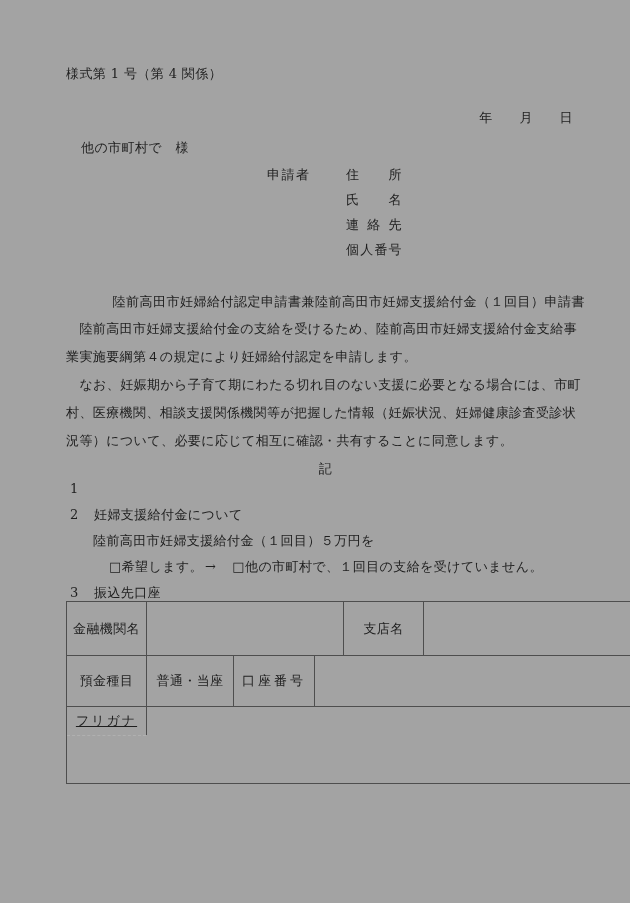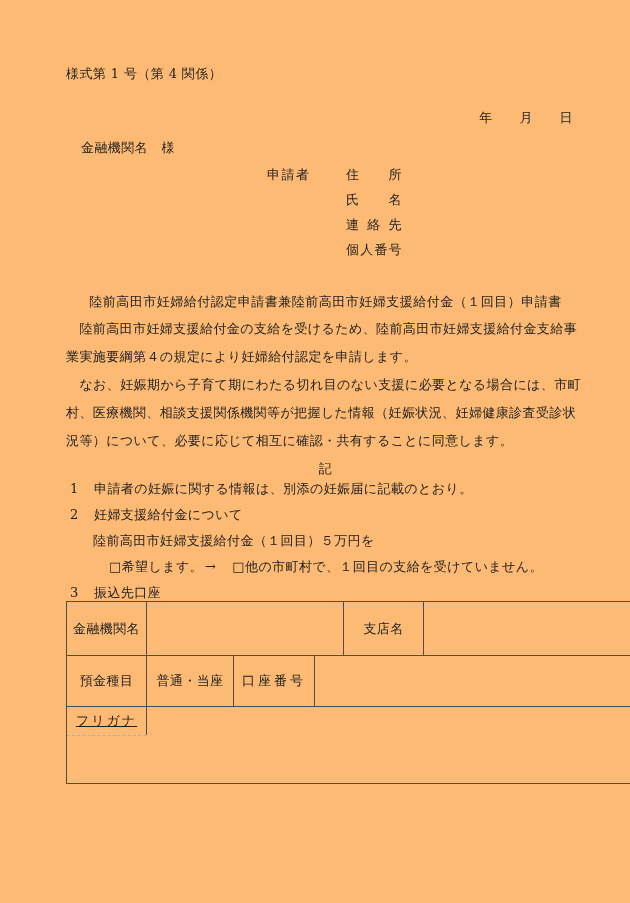--- a/index.html
+++ b/index.html
@@ -1,21 +1,21 @@
 <!DOCTYPE html>
 <html><head>
 <meta charset="utf-8">
 <style>
   * { margin: 0; padding: 0; box-sizing: border-box; }
   html, body { background: #ffffff; }
   .page {
     position: relative;
     width: 630px;
     height: 903px;
-    background: #fdba74;
+    background: #a3a3a3;
     font-family: "DejaVu Serif", "Liberation Serif", serif;
     font-size: 13px;
     color: #1e1e1e;
     letter-spacing: 0.4px;
     overflow: hidden;
   }
   .content {
     position: absolute;
     left: 66px;
     top: 0;
@@ -52,21 +52,21 @@
   .afield {
     display: inline-block;
     width: 56px;
     margin-left: 9px;
     text-align: justify;
     text-align-last: justify;
   }
   .title {
     margin-top: 39px;
     line-height: 13px;
-    text-align: center;
+    text-align: right;
     letter-spacing: 0.5px;
     white-space: nowrap;
   }
   .body { margin-top: 7px; }
   .body > div { line-height: 28px; white-space: nowrap; }
   .ki { line-height: 28px; text-align: center; }
   .list { margin-top: -7px; }
   .lrow { line-height: 26px; display: flex; white-space: nowrap; }
   .num { display: inline-block; width: 28px; padding-left: 4px; }
   .sub { padding-left: 27px; }
@@ -100,21 +100,21 @@
 </head>
 <body>
 
 <div class="page">
   <div class="content">
 
     <div class="form-number">様式第 1 号（第 4 関係）</div>
 
     <div class="date-line">年　　月　　日</div>
 
-    <div class="addressee">金融機関名　様</div>
+    <div class="addressee">他の市町村で　様</div>
 
     <div class="applicant">
       <div class="arow">
         <span class="alabel">申請者</span>
         <span class="afield">住所</span>
       </div>
       <div class="arow">
         <span class="alabel"></span>
         <span class="afield">氏名</span>
       </div>
@@ -136,21 +136,20 @@
       <div>　なお、妊娠期から子育て期にわたる切れ目のない支援に必要となる場合には、市町</div>
       <div>村、医療機関、相談支援関係機関等が把握した情報（妊娠状況、妊婦健康診査受診状</div>
       <div>況等）について、必要に応じて相互に確認・共有することに同意します。</div>
     </div>
 
     <div class="ki">記</div>
 
     <div class="list">
       <div class="lrow">
         <span class="num">1</span>
-        <span>申請者の妊娠に関する情報は、別添の妊娠届に記載のとおり。</span>
       </div>
       <div class="lrow">
         <span class="num">2</span>
         <span>妊婦支援給付金について</span>
       </div>
       <div class="lrow sub">陸前高田市妊婦支援給付金（１回目）５万円を</div>
       <div class="lrow opts">
         <span>
           <span>□</span><span>希望します。</span>
         </span>

